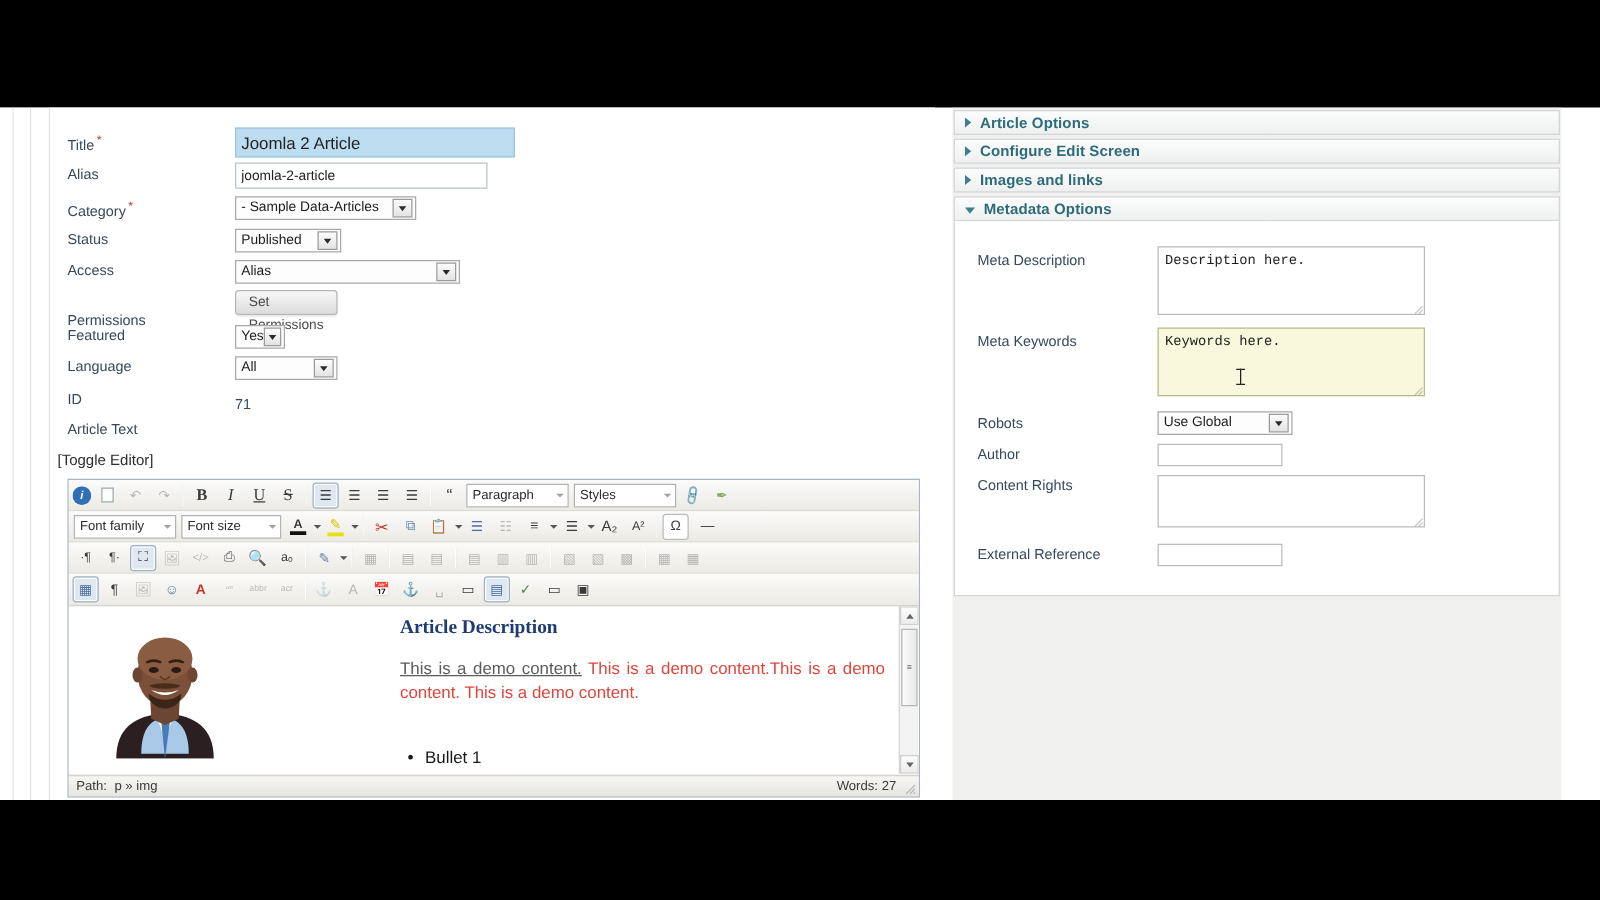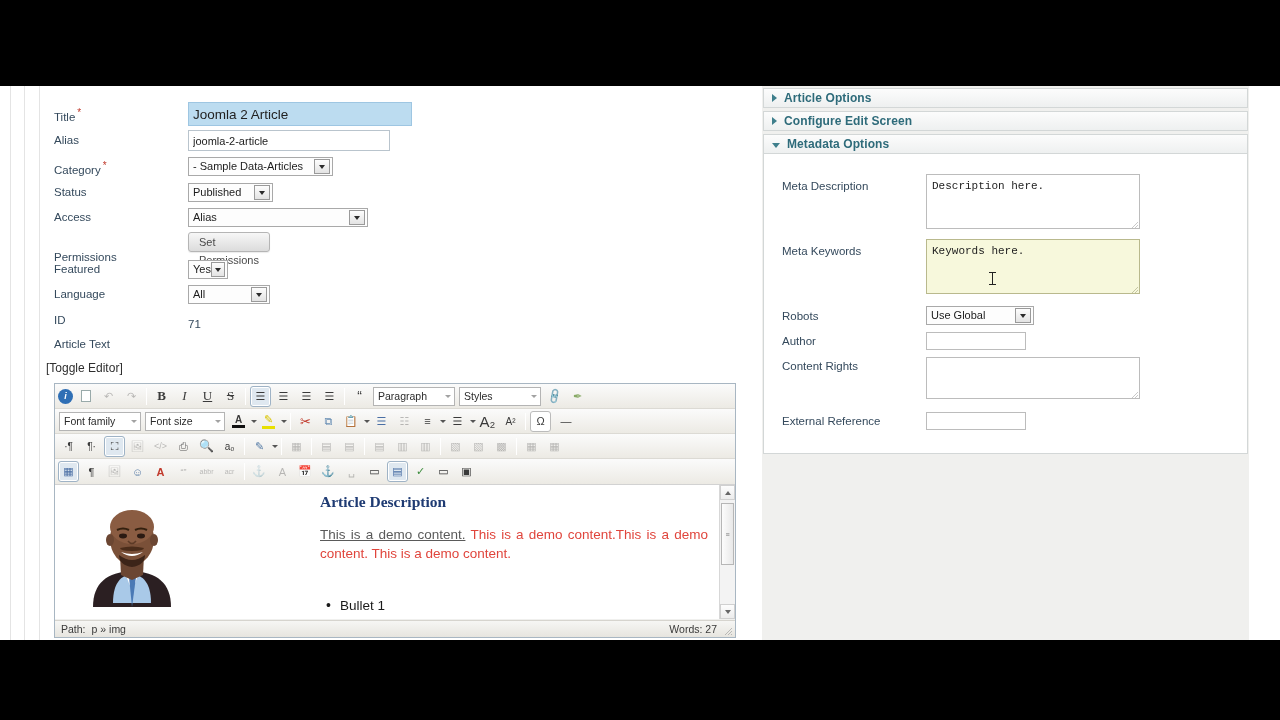--- a/index.html
+++ b/index.html
@@ -356,21 +356,21 @@
           <span class="tbtn" style="color:#c0392b;font-size:13px">✂</span>
           <span class="tbtn" style="color:#6a8fb5">⧉</span>
           <span class="tbtn" style="color:#b5752b">📋</span>
           <span class="mini-ar"></span>
           <span class="tbtn" style="color:#4a6fa5">☰</span>
           <span class="tbtn dim">☷</span>
           <span class="tbtn">≡</span>
           <span class="mini-ar"></span>
           <span class="tbtn">☰</span>
           <span class="mini-ar"></span>
-          <span class="tbtn" style="font-size:15px">A₂</span>
+          <span class="tbtn" style="font-size:12px">A₂</span>
           <span class="tbtn" style="font-size:10px">A²</span>
           <span class="tsep"></span>
           <span class="tbtn" style="border:1px solid #bbb;background:#fff">Ω</span>
           <span class="tbtn" style="width:26px">—</span>
         </div>
 
         <div class="tbrow">
           <span class="tbtn" style="font-size:10px">·¶</span>
           <span class="tbtn" style="font-size:10px">¶·</span>
           <span class="tbtn on">⛶</span>
@@ -478,20 +478,24 @@
   <div id="right-col">
     <div style="padding:2px 1px 0 1px">
       <div class="acc-head">
         <span class="tri"></span>
         <span class="ttl">Article Options</span>
       </div>
       <div class="acc-head">
         <span class="tri"></span>
         <span class="ttl">Configure Edit Screen</span>
       </div>
+      <div class="acc-head">
+        <span class="tri"></span>
+        <span class="ttl">Images and links</span>
+      </div>
       <div class="acc-head open" style="margin-bottom:0">
         <span class="tri"></span>
         <span class="ttl">Metadata Options</span>
       </div>
 
       <div id="acc-body">
 
         <div class="mrow" style="top:20px">
           <span class="mlabel" style="top:6px">Meta Description</span>
           <textarea class="mta" style="top: 0px; width: 214px; height: 55px;">Description here.</textarea>

